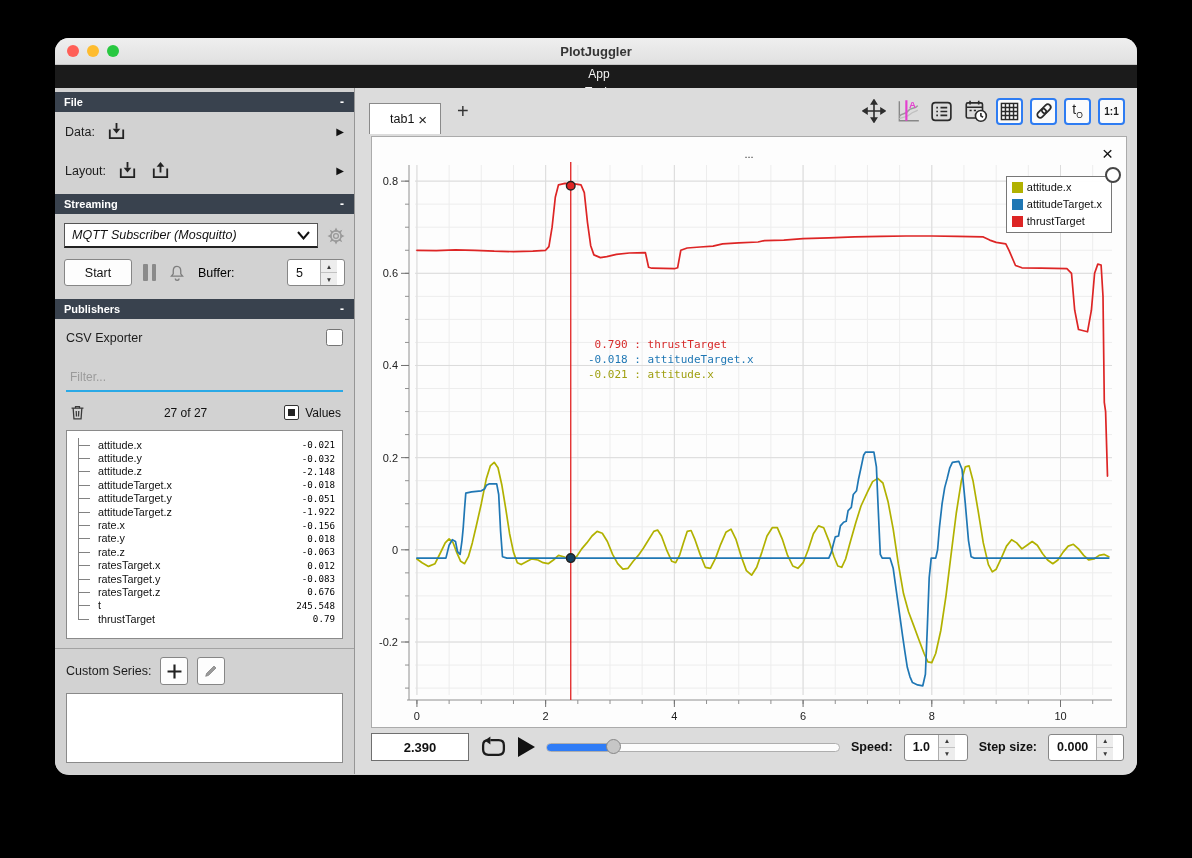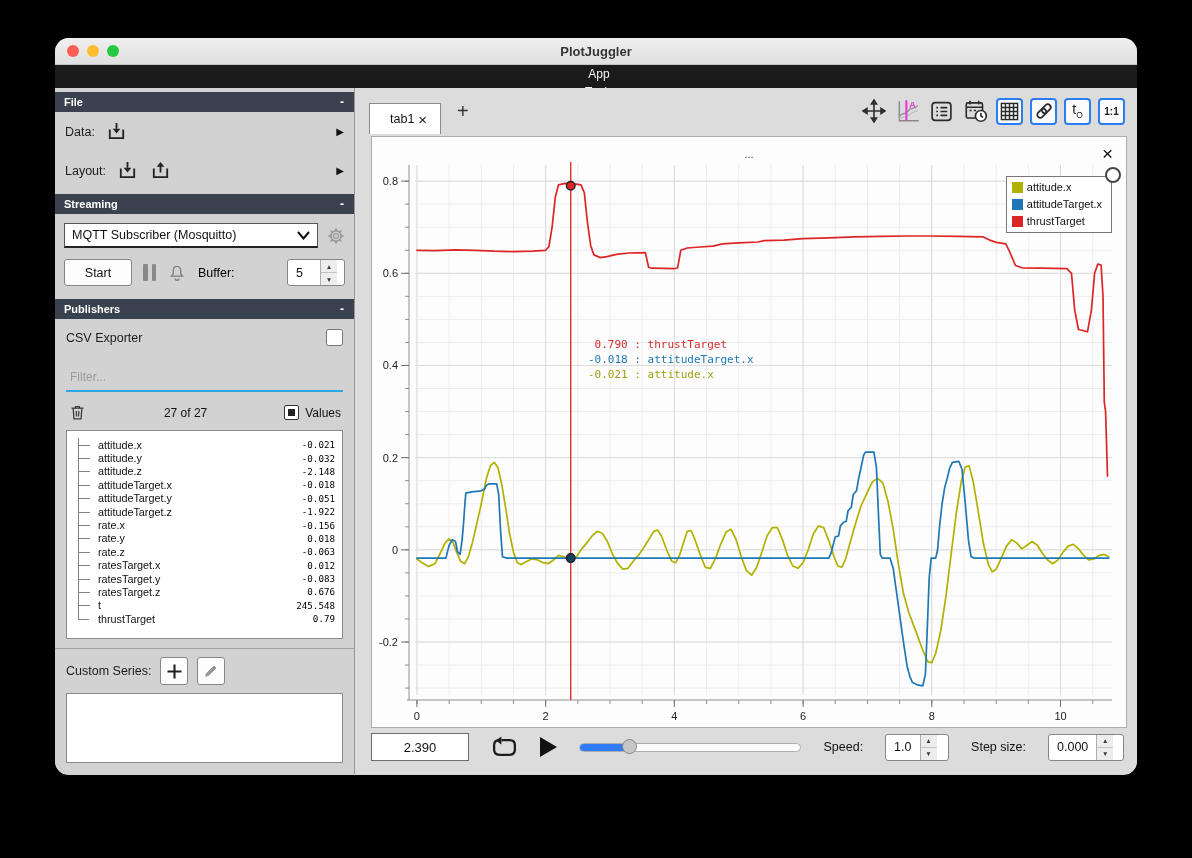--- a/index.html
+++ b/index.html
@@ -19,21 +19,21 @@
   .content{display:flex;height:686px;}
   
   .sidebar{width:300px;background:#d2d2d2;border-right:1px solid #969696;display:flex;flex-direction:column;overflow:hidden;justify-content:flex-end;}
   .sec-head{height:20px;flex:none;background:#39424e;color:#fff;font-size:11px;font-weight:bold;
     display:flex;align-items:center;justify-content:space-between;padding:0 10px 0 9px;margin-top:4px;}
   .sec-head .minus{font-weight:bold;font-size:12px;}
   .frow{display:flex;align-items:center;gap:10px;padding:8px 10px;flex:none;}
   .frow .lbl{font-size:12.5px;color:#1c1c1c;}
   .expand-arrow{margin-left:auto;font-size:10px;color:#111;}
   .icon-btn{display:flex;align-items:center;justify-content:center;}
-  .combo-row{display:flex;align-items:center;gap:9px;padding:9px 9px 4px;flex:none;}
+  .combo-row{display:flex;align-items:center;gap:9px;padding:9px 9px 4px;flex:none;font-style:italic;}
   .combo{flex:1;height:25px;background:#fff;border:1px solid #555;border-bottom:2px solid #222;
     display:flex;align-items:center;justify-content:space-between;padding:0 7px;font-size:12.5px;color:#111;}
   .gear{color:#9a9a9a;}
   .start-row{display:flex;align-items:center;gap:11px;padding:7px 9px 9px;flex:none;}
   .btn{background:#fdfdfd;border:1px solid #868686;border-radius:3px;display:flex;align-items:center;justify-content:center;}
   .btn-start{width:68px;height:27px;font-size:12.5px;color:#111;}
   .pause{display:flex;gap:4px;}
   .pause i{width:4.5px;height:17px;background:#8a8a8a;border-radius:1px;display:block;}
   .spin{display:flex;height:27px;background:#fff;border:1px solid #868686;border-radius:3px;overflow:hidden;flex:none;}
   .spin .val{padding:0 8px;display:flex;align-items:center;font-size:12.5px;min-width:32px;color:#111;}
@@ -84,21 +84,21 @@
   .plot-close{position:absolute;top:7px;right:13px;font-size:19px;color:#111;line-height:1;z-index:4;}
   .legend{position:absolute;top:39px;right:14px;background:rgba(255,255,255,.96);border:1px solid #777;
     padding:4px 9px 5px 5px;display:flex;flex-direction:column;gap:5px;z-index:3;}
   .legend-row{display:flex;align-items:center;gap:4px;font-size:11px;color:#111;}
   .legend-swatch{width:11px;height:11px;flex:none;}
   .legend-circle{position:absolute;top:-10px;right:-10px;width:16px;height:16px;border-radius:50%;
     background:#fff;border:2px solid #454545;}
   .tooltip{position:absolute;font-family:"DejaVu Sans Mono",monospace;font-size:11px;line-height:15px;
     white-space:pre;z-index:2;}
   
-  .transport{height:46px;flex:none;display:flex;align-items:center;gap:22px;padding:0 13px 8px 16px;}
+  .transport{height:46px;flex:none;display:flex;align-items:center;gap:11px;padding:0 13px 8px 16px;font-weight:bold;}
   .time-box{width:98px;height:28px;background:#fff;border:1px solid #6f6f6f;display:flex;align-items:center;
     justify-content:center;font-size:13px;color:#111;}
   .play-tri{width:0;height:0;border-left:17px solid #111;border-top:10px solid transparent;border-bottom:10px solid transparent;}
   .slider{flex:1;height:18px;position:relative;}
   .slider-track{position:absolute;left:0;right:0;top:5px;height:9px;background:#fcfcfc;border:1px solid #aeaeae;border-radius:5px;}
   .slider-fill{position:absolute;left:1px;top:6px;height:7px;background:#2f7cf6;border-radius:4px 0 0 4px;}
   .slider-handle{position:absolute;top:1px;width:15px;height:15px;border-radius:50%;background:#c6c6c6;border:1px solid #868686;}
   .t-label{font-size:12.5px;color:#111;white-space:nowrap;}
 </style>
 </head>

